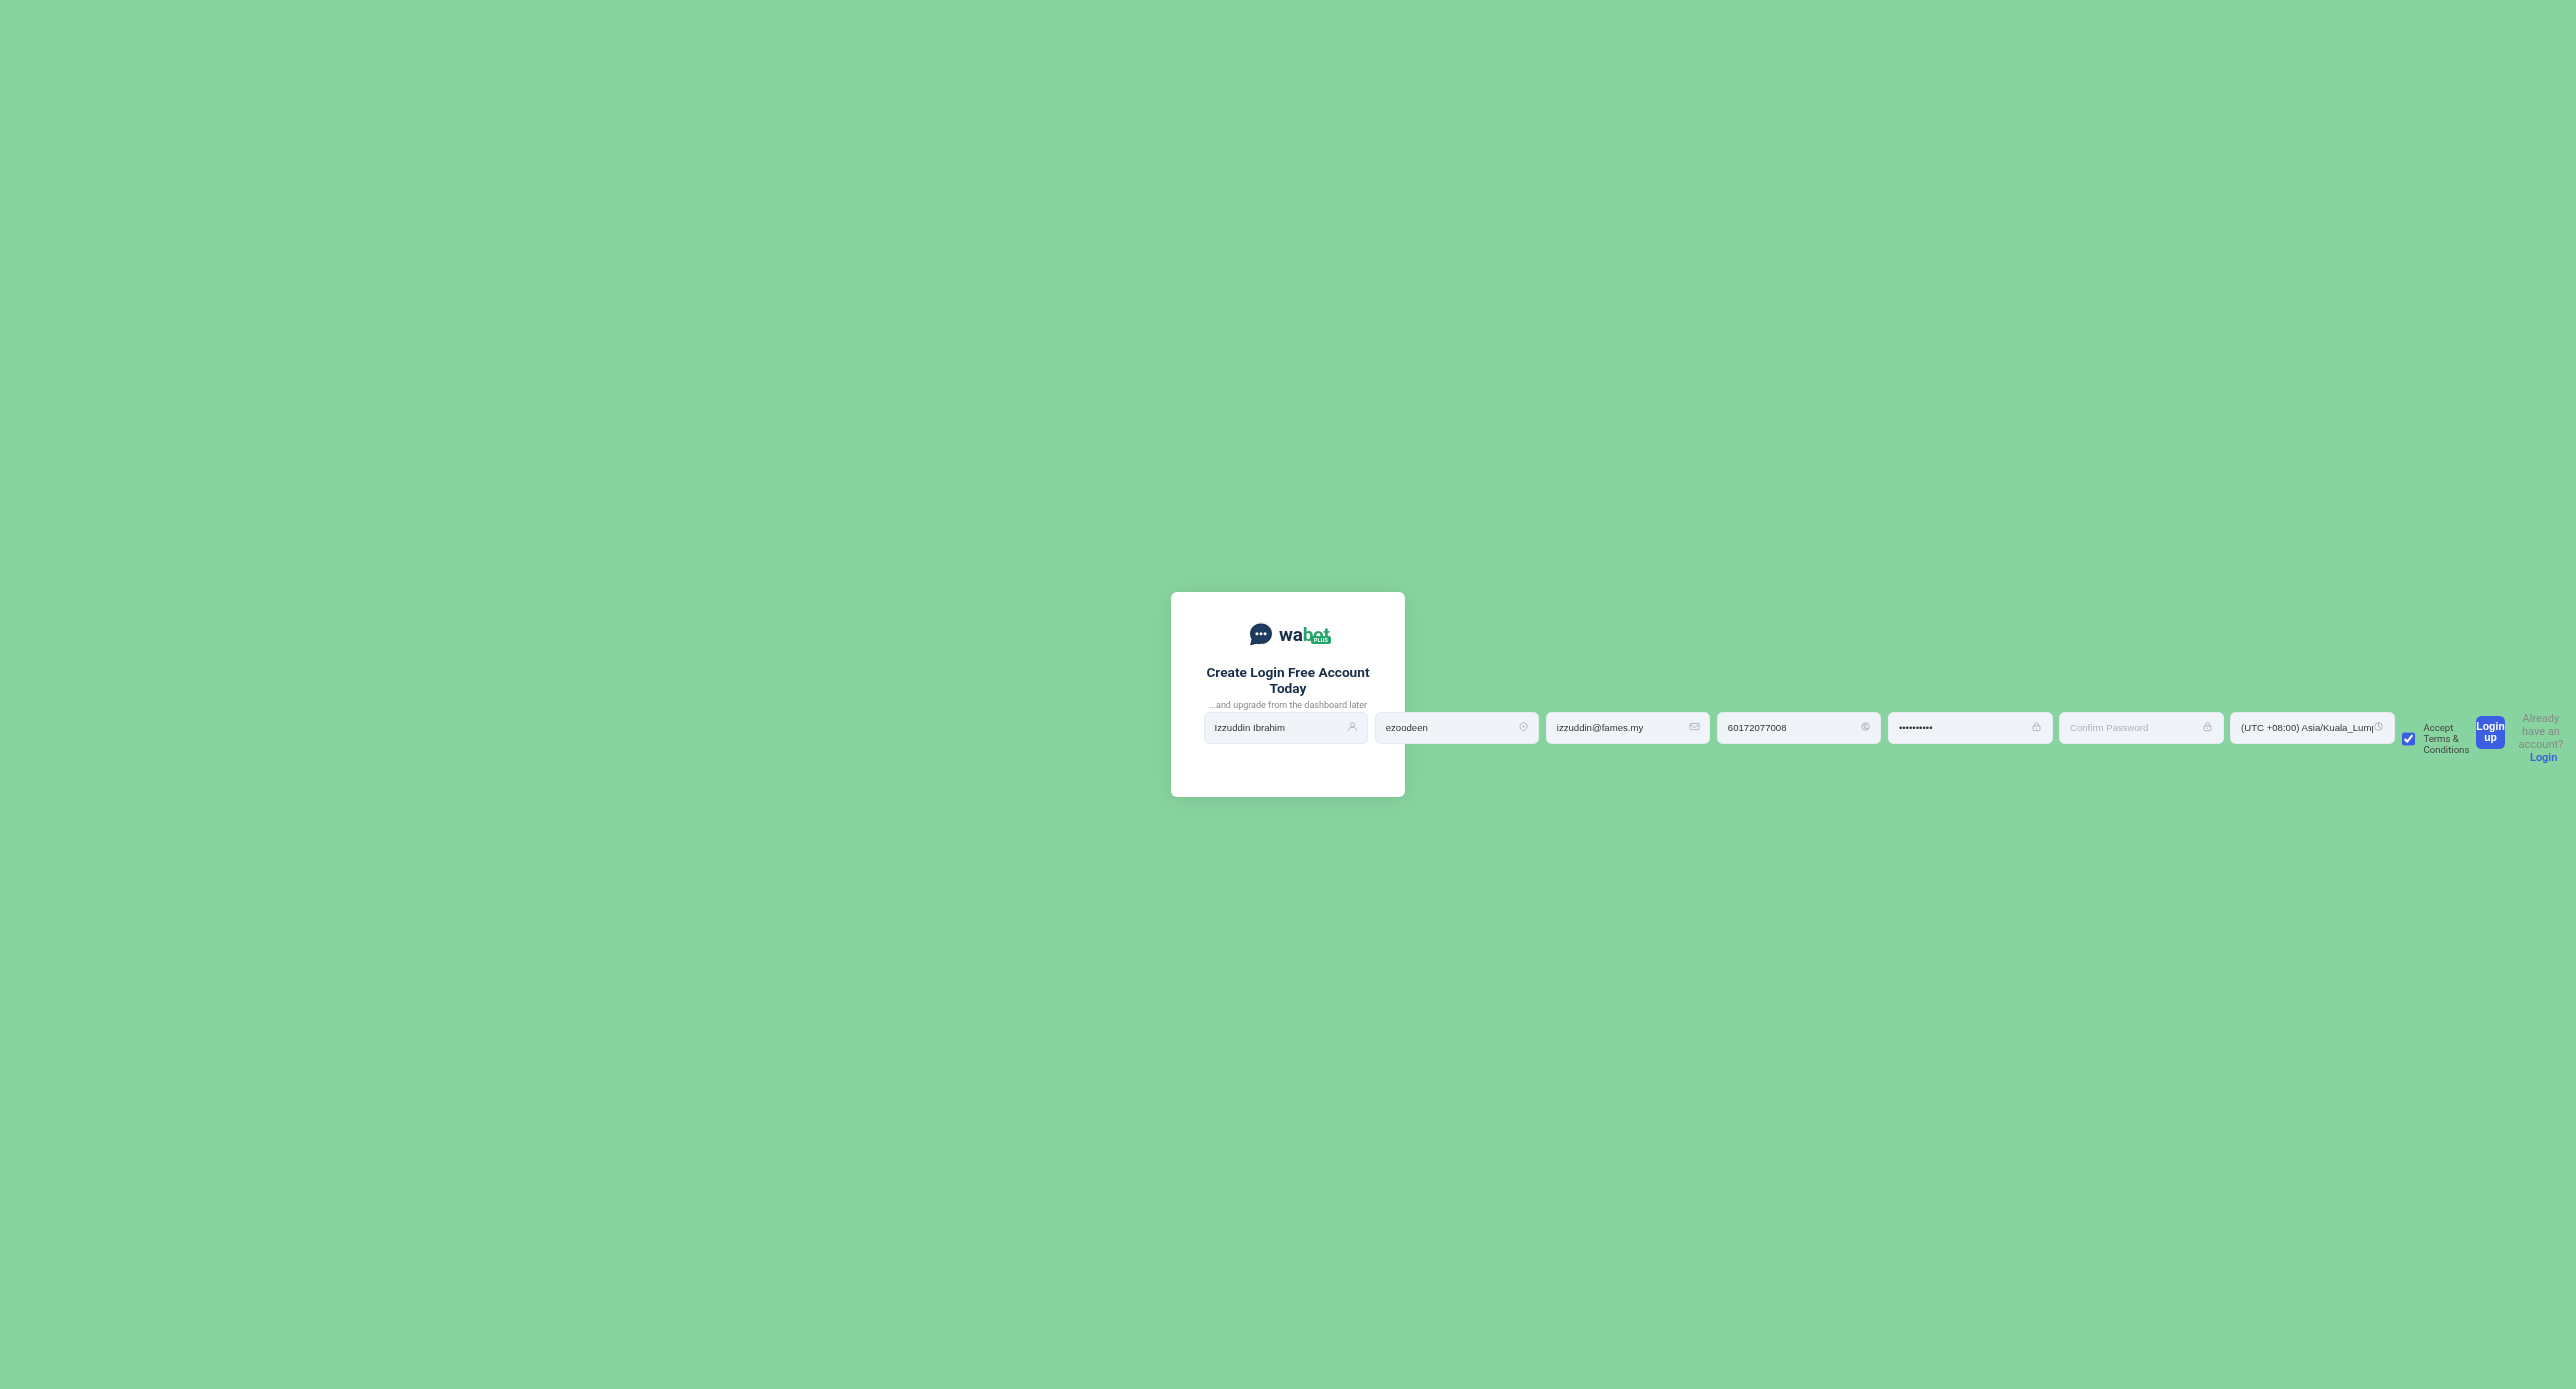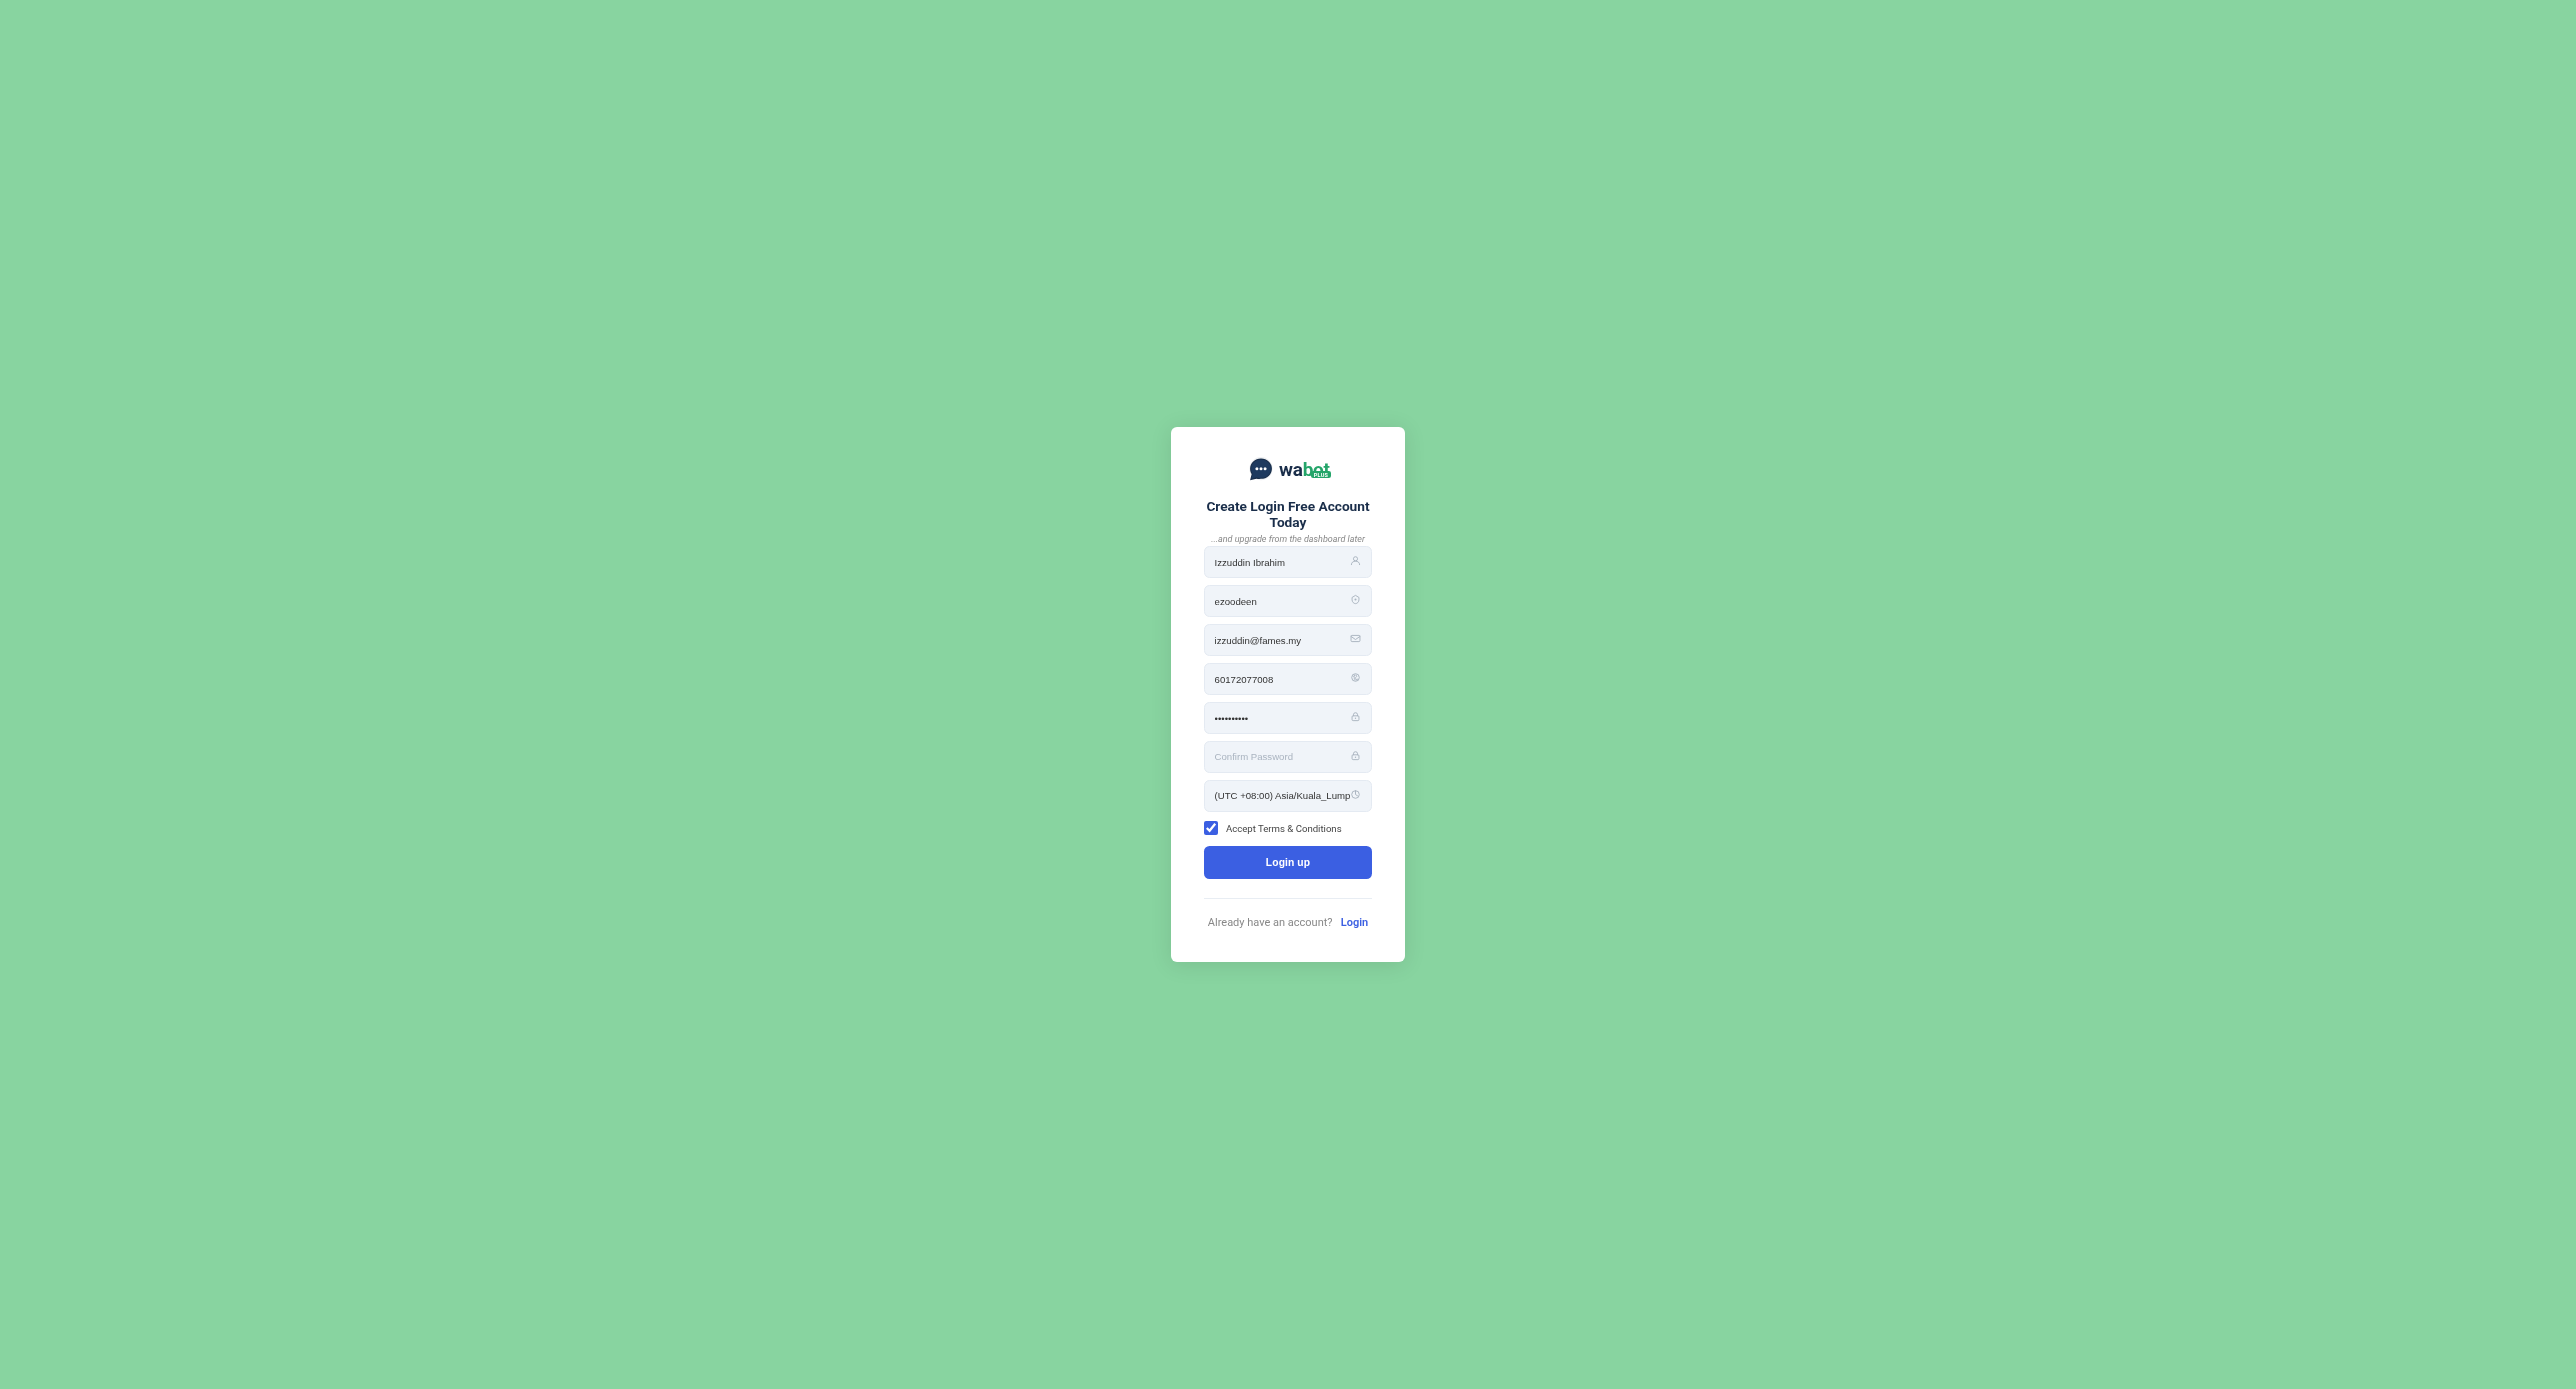--- a/index.html
+++ b/index.html
@@ -74,27 +74,26 @@
       color: #1a2e4a;
       text-align: center;
       margin-bottom: 4.1px;
     }
 
     .subtitle {
       font-size: 9px;
       color: #888;
       text-align: right;
       margin-bottom: 2px;
-      font-style: italic;
     }
 
     .form {
       width: 100%;
       display: flex;
-      flex-direction: column;
+      flex-direction: row;
       gap: 6.9px;
     }
 
     .input-wrapper {
       display: flex;
       align-items: center;
       background: #f0f4f9;
       border: 0.7px solid #e4eaf2;
       border-radius: 5.5px;
       padding: 0 9.6px;

